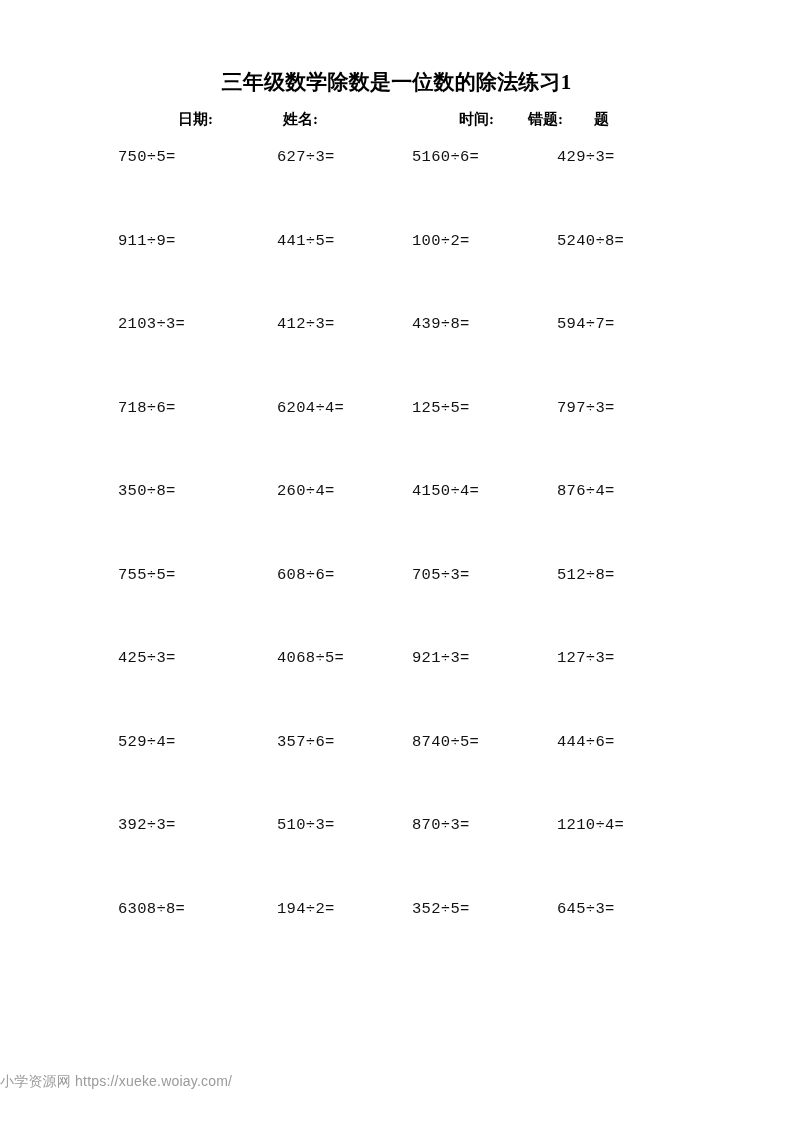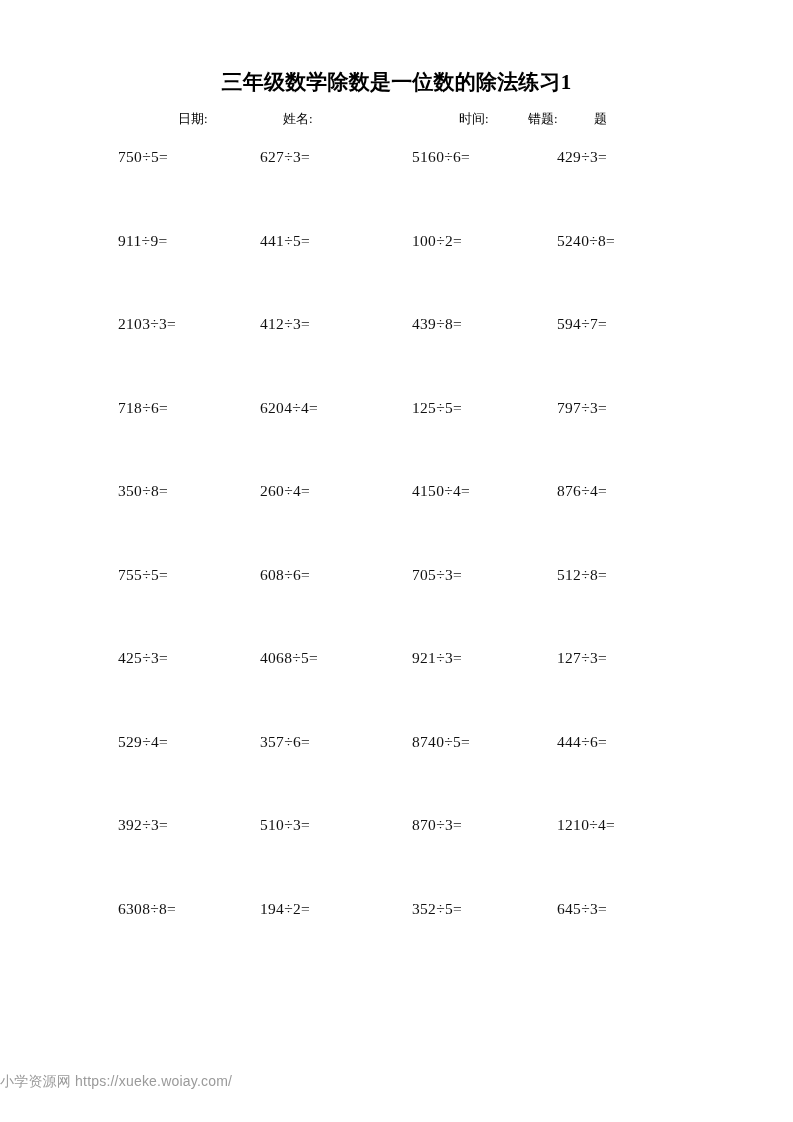--- a/index.html
+++ b/index.html
@@ -45,22 +45,22 @@
     position: absolute;
     left: 0;
     top: 110px;
     width: 793px;
     height: 22px;
   }
   .info-cell {
     position: absolute;
     top: 0;
     font-family: "Liberation Serif", "DejaVu Serif", serif;
-    font-size: 13px;
-    font-weight: normal;
+    font-size: 15px;
+    font-weight: bold;
     color: #000000;
     white-space: nowrap;
   }
   .info-date   { left: 178px; }
   .info-name   { left: 283px; }
   .info-time   { left: 419px; margin-left: 40px; }
   .info-wrong  { left: 528px; }
   .info-unit   { left: 594px; }
 
   
@@ -70,28 +70,28 @@
     top: 148px;
     width: 793px;
   }
   .problem-row {
     position: relative;
     height: 83.5px;
   }
   .problem {
     position: absolute;
     top: 0;
-    font-family: Liberation Serif, serif;
+    font-family: Liberation Mono, monospace;
     font-size: 15.5px;
     color: #111111;
     white-space: nowrap;
     letter-spacing: 0.3px;
   }
   .col-0 { left: 118px; }
-  .col-1 { left: 260px; }
+  .col-1 { left: 277px; }
   .col-2 { left: 412px; }
   .col-3 { left: 557px; }
 
   
   .problem.nudge-right { margin-left: 17px; }
 
   
   .footer-watermark {
     position: absolute;
     left: 0;

